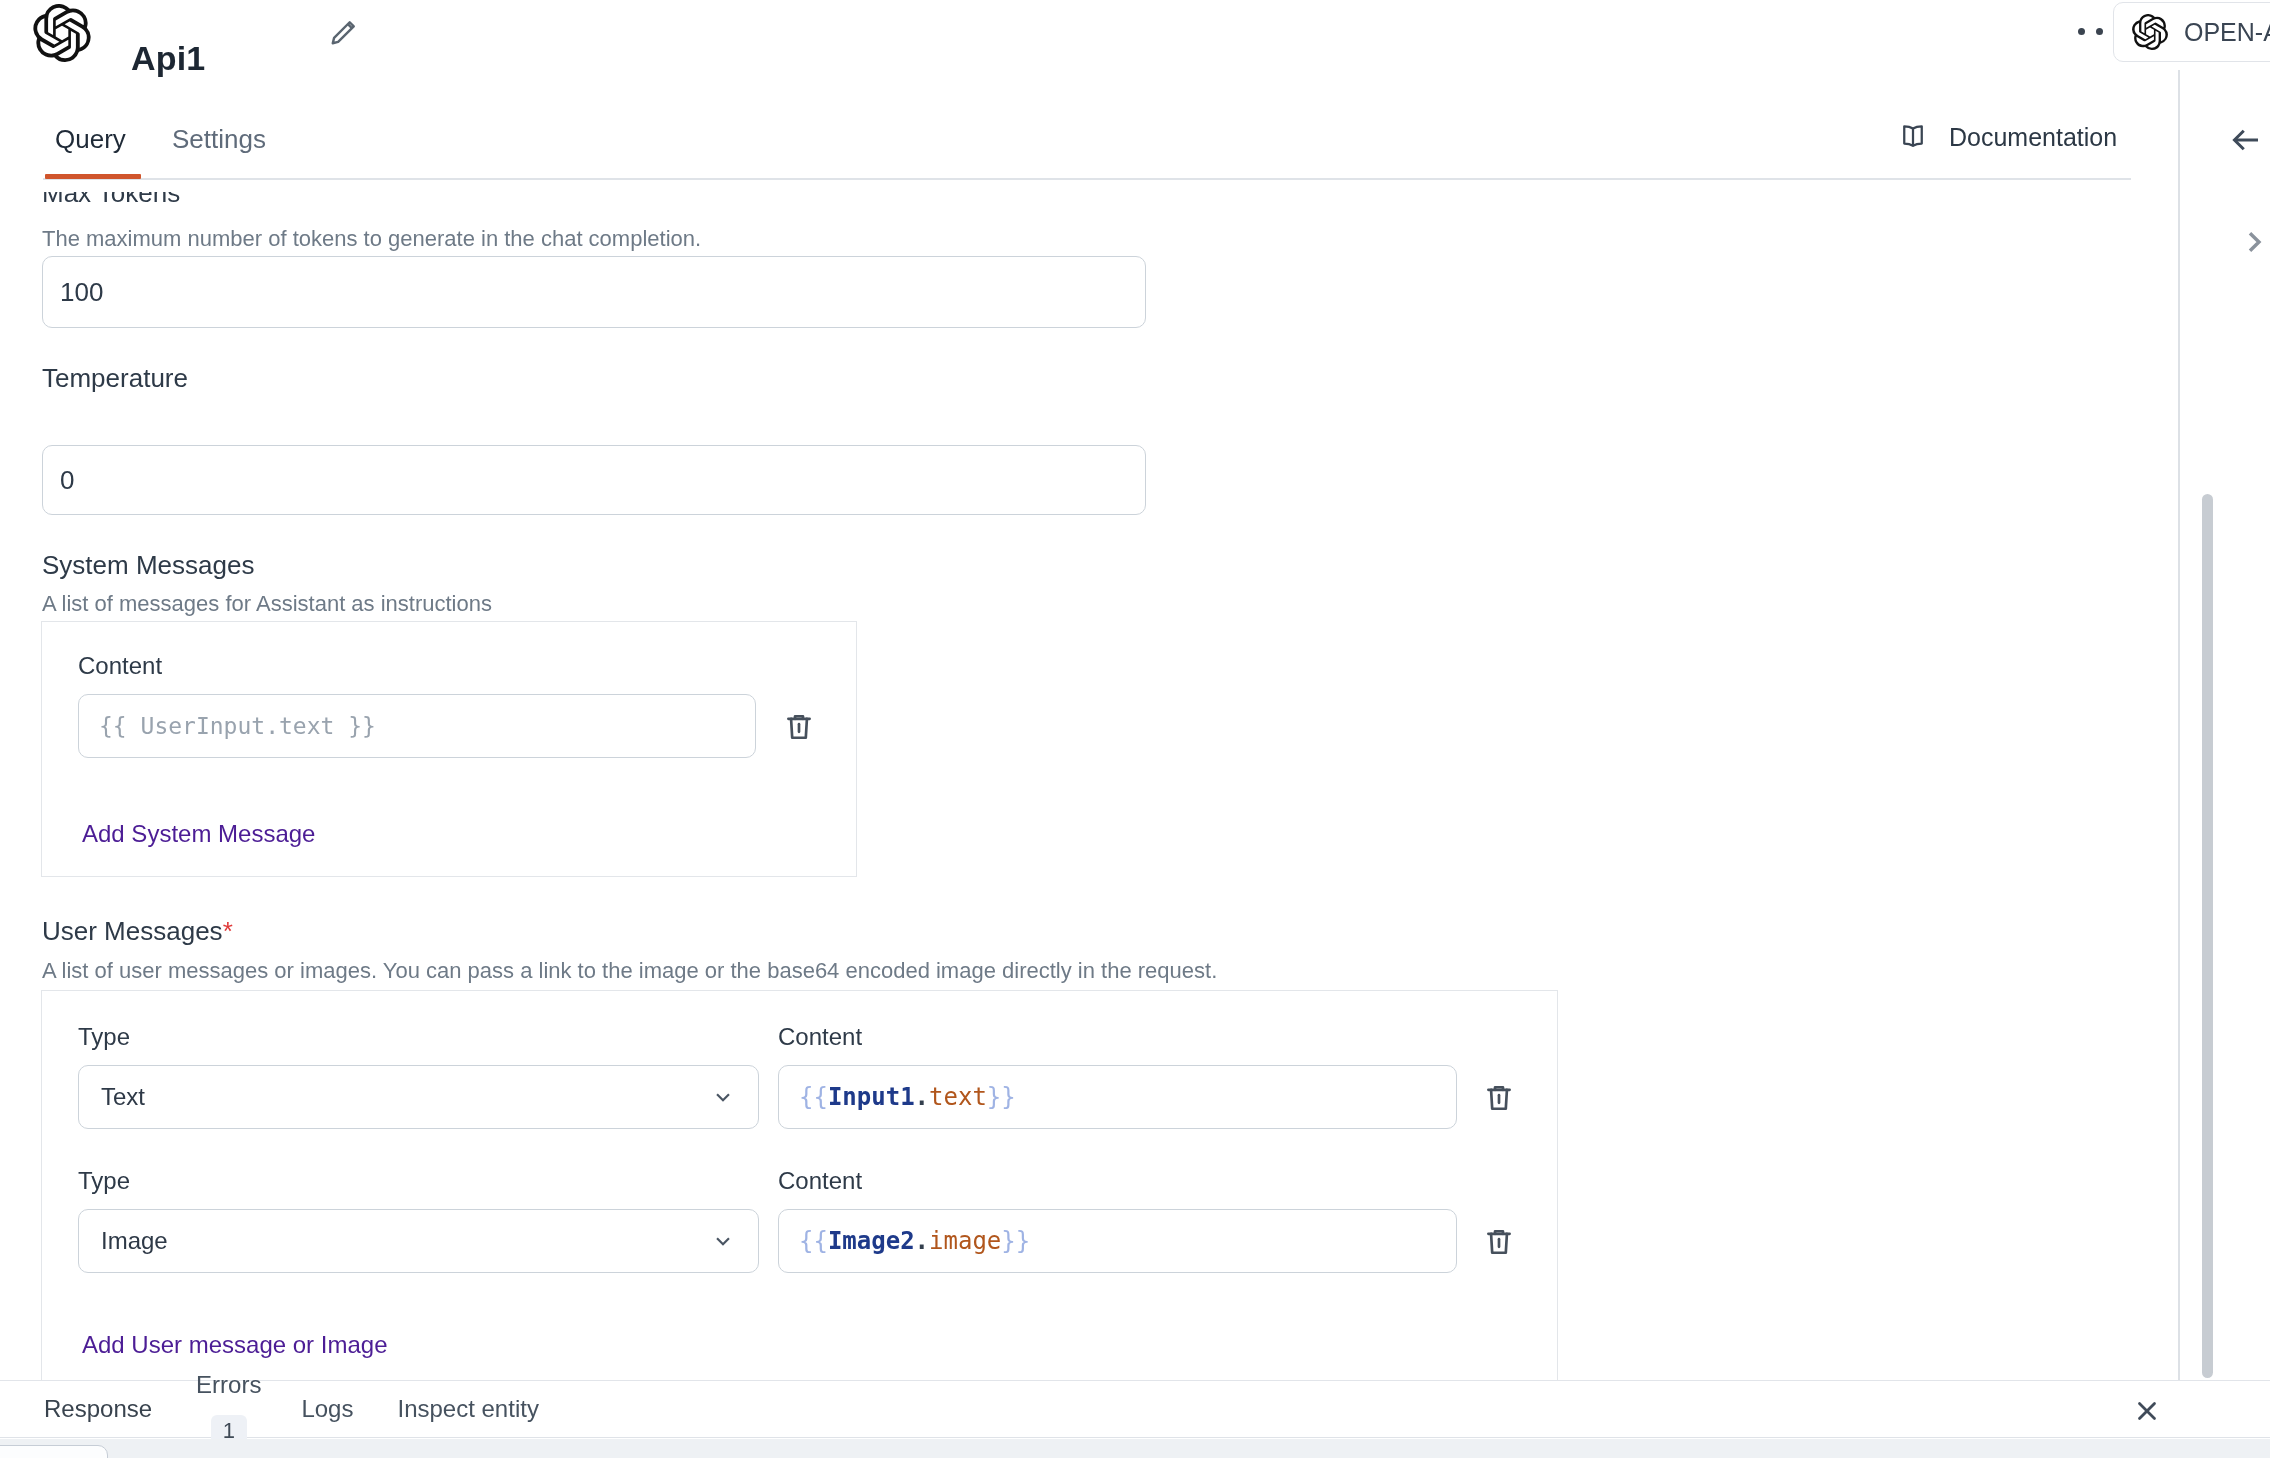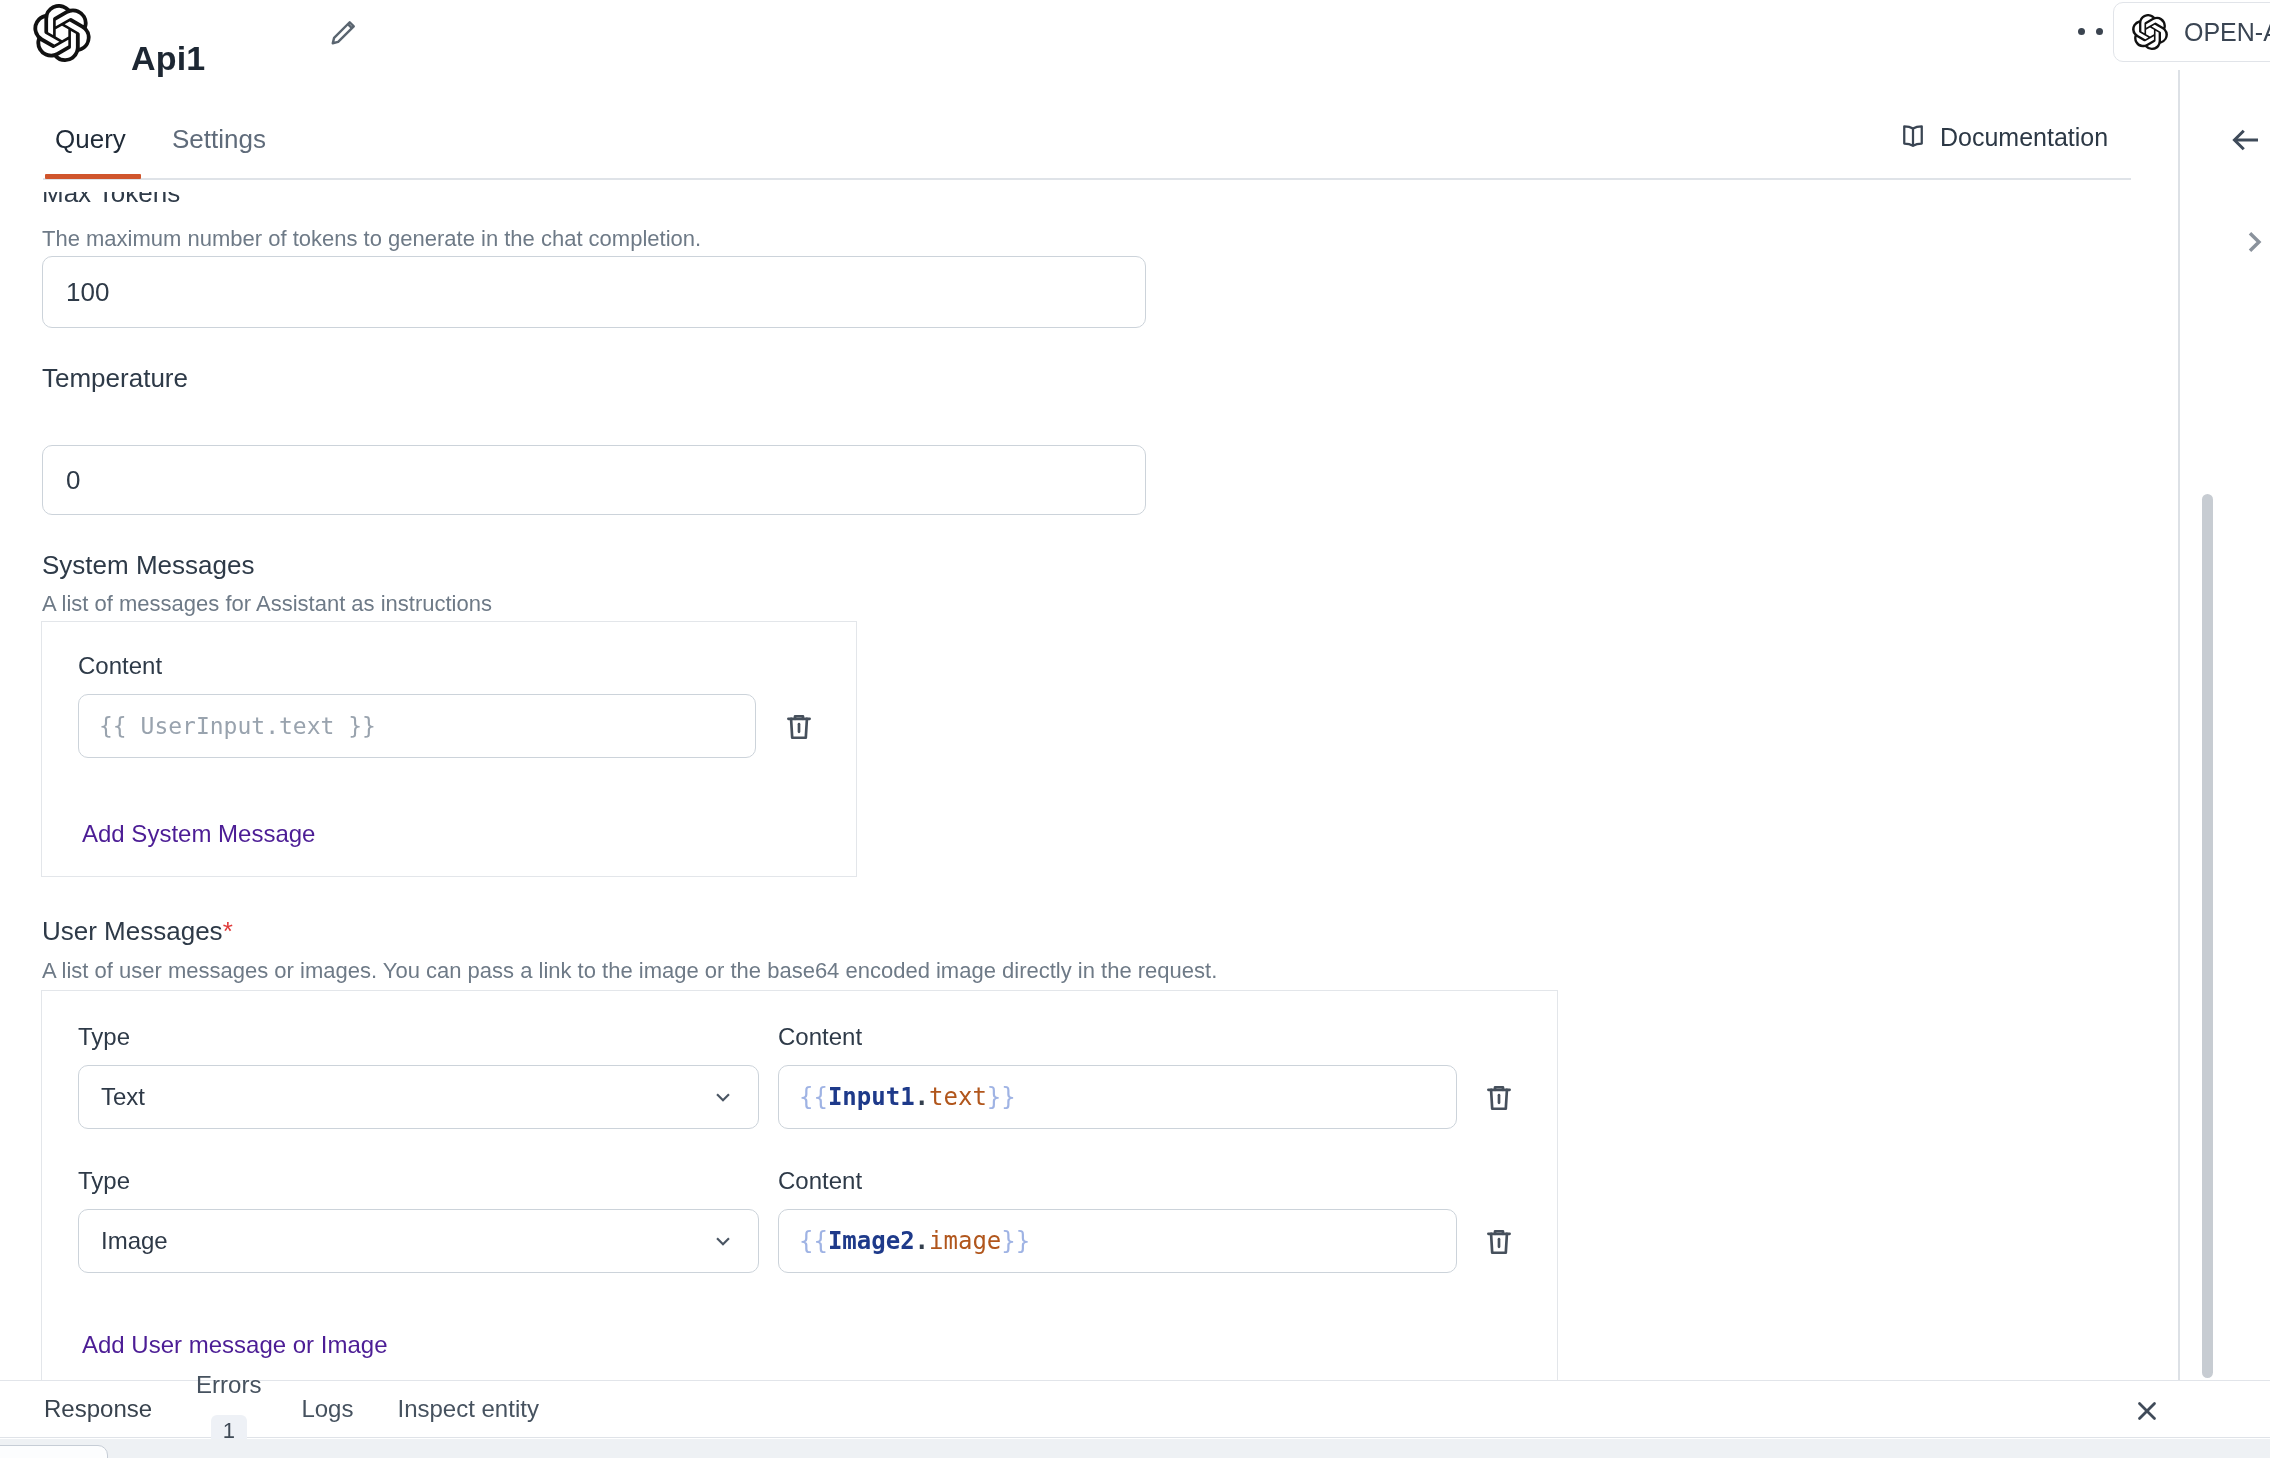--- a/index.html
+++ b/index.html
@@ -19,30 +19,30 @@
     border:1.5px solid #e1e4e9; border-radius:10px; background:#fff;
     font-size:25px; color:#3a4553; white-space:nowrap;
   }
 
   
   .tab { font-size:26px; color:#5f6b7a; }
   .tab.active { color:#1f2a37; }
   .tab-underline { background:#d0552c; height:5px; border-radius:1px; }
   .hline { background:#dfe3e8; height:1.5px; }
   .vline { background:#dde1e6; width:1.5px; }
-  .doc-link { display:flex; align-items:center; gap:12px; font-size:25px; color:#2c3845; }
+  .doc-link { display:flex; align-items:center; gap:21px; font-size:25px; color:#2c3845; }
 
   
   #scroll-area { position:absolute; left:0; top:192px; width:2160px; height:1188px; overflow:hidden; }
   .heading { font-size:26px; color:#2e3a48; }
   .desc { font-size:22px; color:#6e7a87; }
   .req { color:#e03a3a; }
   .text-input {
     border:1.5px solid #ccd3da; border-radius:10px; background:#fff;
-    display:flex; align-items:center; padding:0 23px; font-size:26px; color:#2e3a48;
+    display:flex; align-items:center; padding:0 17px; font-size:26px; color:#2e3a48;
   }
   .group-box { border:1.5px solid #e3e6ea; background:#fff; }
   .field-label { font-size:24px; color:#2e3a48; }
   .mono { font-family:"DejaVu Sans Mono", monospace; }
   .placeholder { color:#99a3ae; font-size:23px; }
   .code-input {
     border:1.5px solid #ccd3da; border-radius:10px; background:#fff;
     display:flex; align-items:center; padding:8px 20px; font-size:24px;
   }
   .sel {

